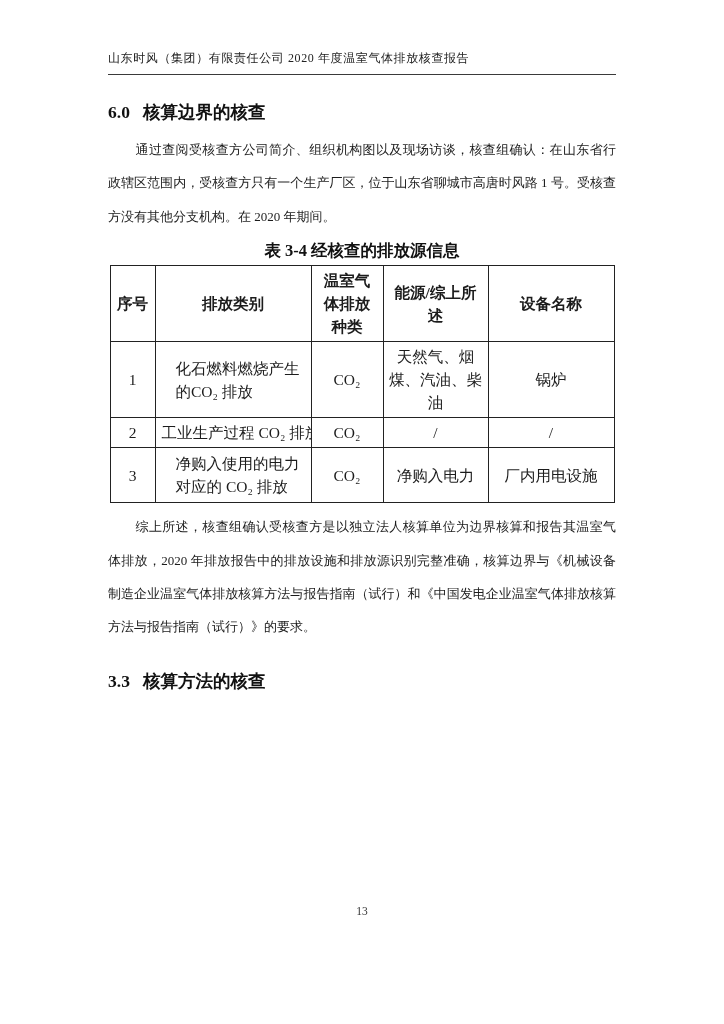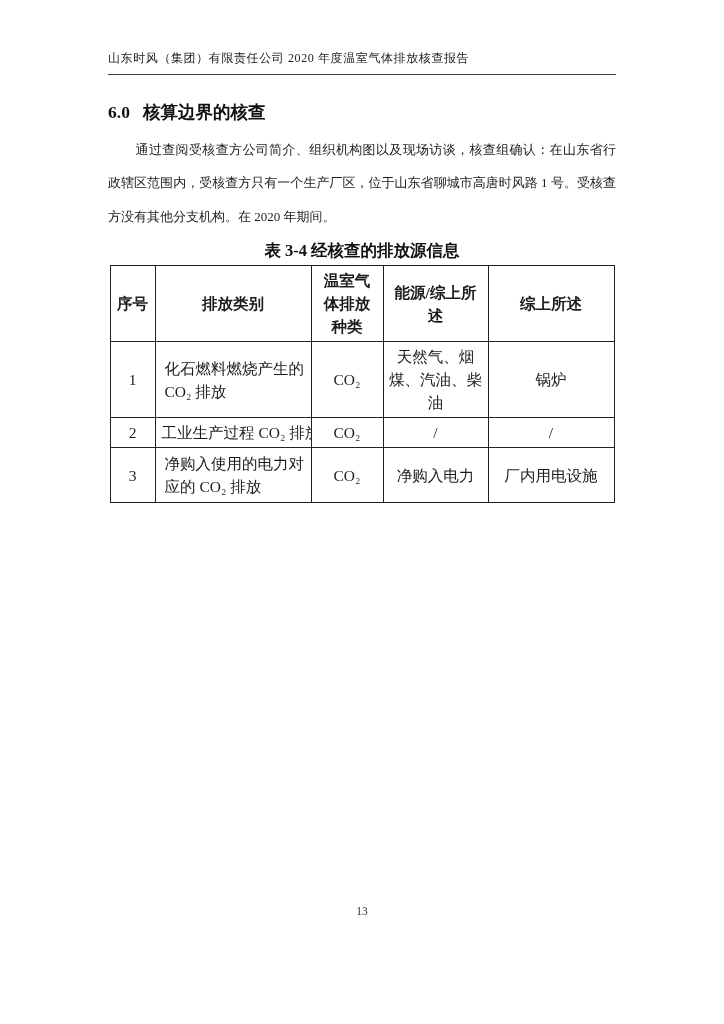--- a/index.html
+++ b/index.html
@@ -28,21 +28,21 @@
   }
   table.src-table {
     width:504px; margin:0 auto; border-collapse:collapse; table-layout:fixed;
     font-size:15.5px; line-height:23px; color:#1c1c1c;
   }
   table.src-table th, table.src-table td {
     border:1.5px solid #222; padding:3px 5px; text-align:center;
     vertical-align:middle; overflow:hidden;
   }
   table.src-table th { font-weight:bold; }
-  table.src-table td.cat { text-align:left; padding-left:9px; }
+  table.src-table td.cat { text-align:left; padding-left:20px; }
   table.src-table td.nowrap { white-space:nowrap; padding-left:6px; padding-right:2px; }
   col.c1{width:45px;} col.c2{width:156px;} col.c3{width:72px;} col.c4{width:105px;} col.c5{width:126px;}
   tr.hdr th { height:44px; }
   tr.r1 td { height:46px; }
   tr.r2 td { height:22px; }
   tr.r3 td { height:48px; }
   .para-after-table { margin-top:7px; }
   .page-number {
     position:absolute; left:0; right:0; top:905px; text-align:center;
     font-size:11.5px; color:#333;
@@ -70,21 +70,21 @@
         <col class="c3">
         <col class="c4">
         <col class="c5">
     </colgroup>
     <tbody>
         <tr class="hdr">
       <th>序号</th>
       <th>排放类别</th>
       <th>温室气体排放种类</th>
       <th>能源/综上所述</th>
-      <th>综上所述</th>
+      <th>设备名称</th>
     </tr>
     <tr class="r1">
       <td>1</td>
       <td class="cat">化石燃料燃烧产生的CO₂ 排放</td>
       <td>CO₂</td>
       <td>天然气、烟煤、汽油、柴油</td>
       <td>锅炉</td>
     </tr>
     <tr class="r2">
       <td>2</td>
@@ -96,18 +96,22 @@
     <tr class="r3">
       <td>3</td>
       <td class="cat">净购入使用的电力对应的 CO₂ 排放</td>
       <td>CO₂</td>
       <td>净购入电力</td>
       <td>厂内用电设施</td>
     </tr>
   </tbody>
     </table>
 
+  <p class="body-para para-after-table">综上所述，核查组确认受核查方是以独立法人核算单位为边界核算和报告其温室气体排放，2020 年排放报告中的排放设施和排放源识别完整准确，核算边界与《机械设备制造企业温室气体排放核算方法与报告指南（试行）和《中国发电企业温室气体排放核算方法与报告指南（试行）》的要求。</p>
 
+  <div class="sec-heading">
+    <span class="sec-num">3.3</span><span>核算方法的核查</span>
+  </div>
 
 
   <div class="page-number">13</div>
 
 </div>
 
 </body></html>

